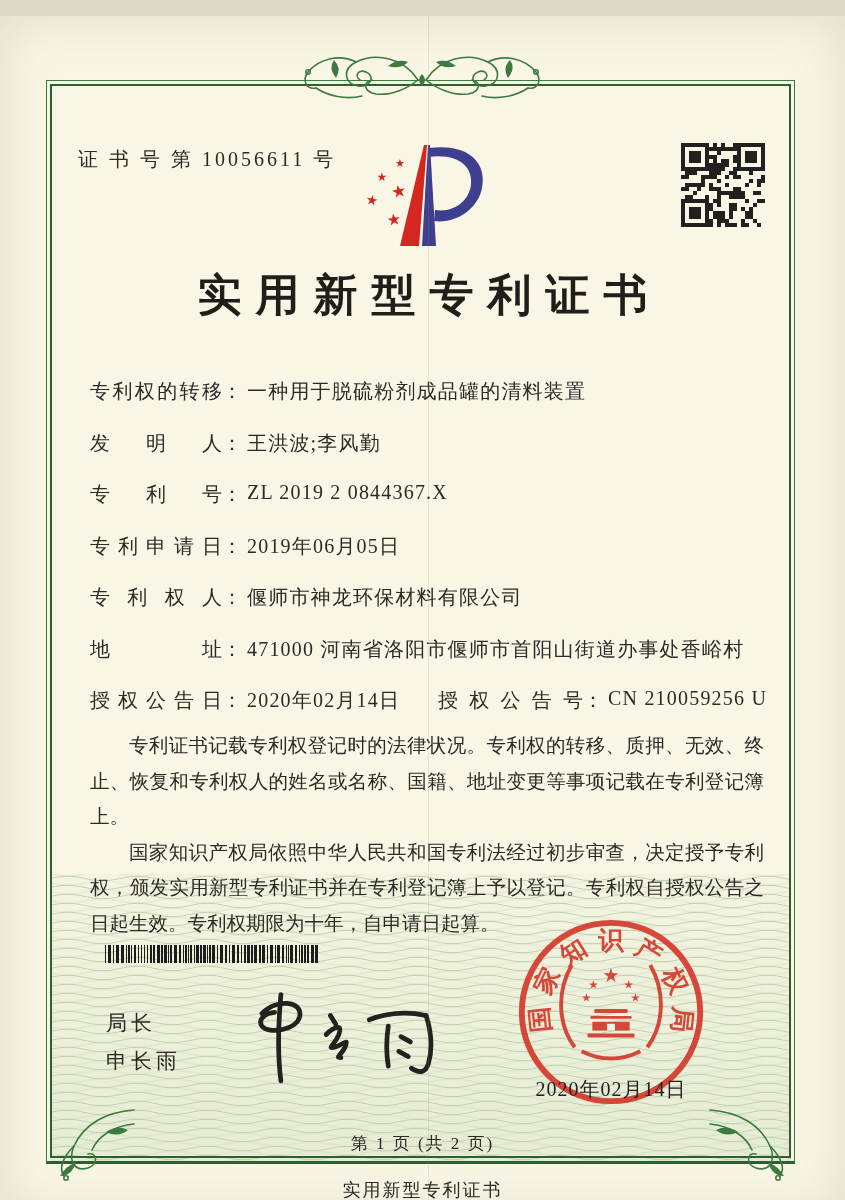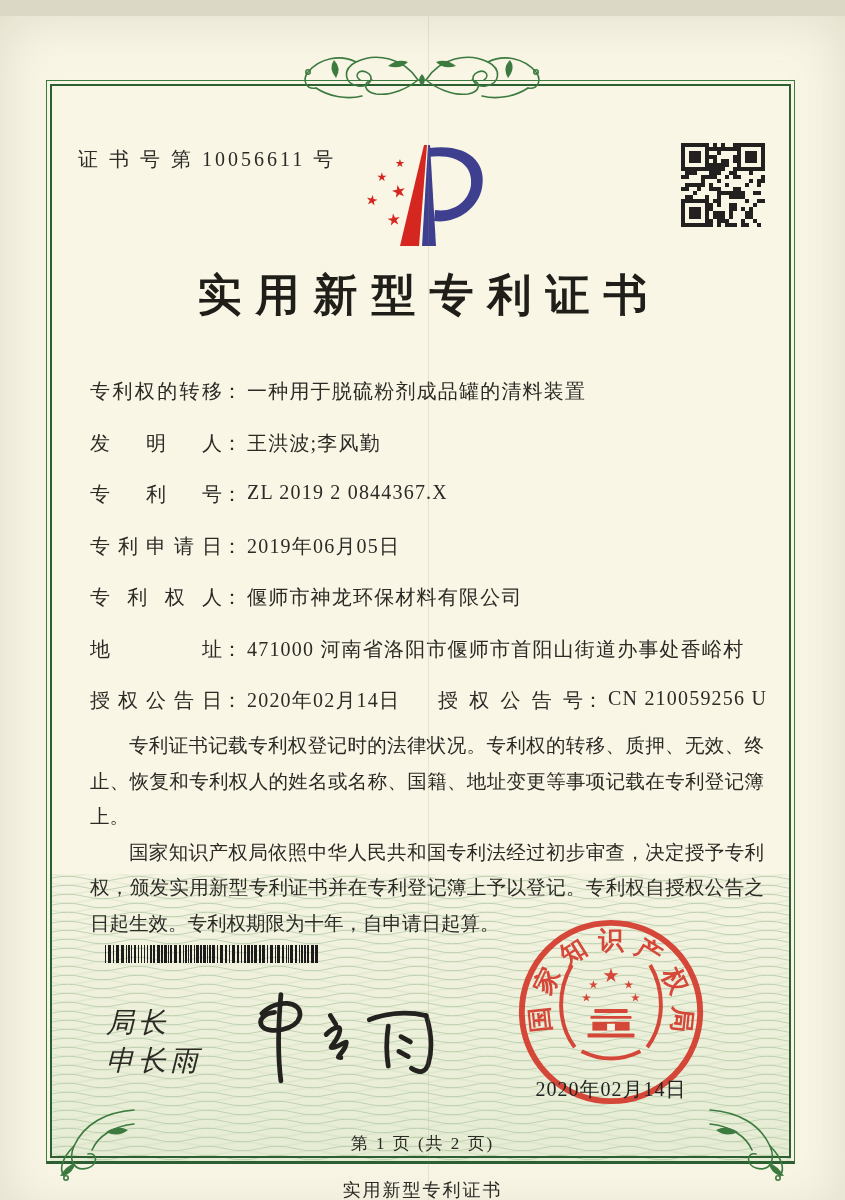--- a/index.html
+++ b/index.html
@@ -42,21 +42,21 @@
   .fvalue{flex:1;padding-left:5px;letter-spacing:1.2px;white-space:nowrap;}
   .grant{display:flex;height:51.5px;}
   .grant .g1{display:flex;width:348px;flex:none;}
   .grant .g2{display:flex;flex:1;}
   .flabel2{width:145px;flex:none;text-align:justify;text-align-last:justify;}
   .paras{position:absolute;left:90px;top:712px;width:674px;font-size:19.5px;
     line-height:35.5px;text-align:justify;}
   .paras p{margin:0;text-indent:2em;}
   .barcode{position:absolute;left:105px;top:929px;width:215px;height:18px;}
   .barcode div{position:absolute;top:0;height:100%;background:#1d1c1a;}
-  .officer{position:absolute;left:106px;top:988px;font-size:28px;letter-spacing:4px;line-height:38px;font-style:italic;}
+  .officer{position:absolute;left:106px;top:988px;font-size:21px;letter-spacing:4px;line-height:38px;}
   .sig{position:absolute;left:220px;top:968px;}
   .seal{position:absolute;left:513px;top:898px;}
   .seal svg text{font-family:"Liberation Serif",serif;font-weight:bold;}
   .sealdate{position:absolute;left:511px;top:1060px;width:200px;text-align:center;
     font-size:20px;letter-spacing:1px;color:#222;}
   .pageinfo{position:absolute;left:0;top:1116px;width:100%;text-align:center;font-size:17px;letter-spacing:2px;}
   .backnote{position:absolute;left:0;top:1162px;width:100%;text-align:center;font-size:18px;letter-spacing:2px;}
   .logo{position:absolute;left:332px;top:126px;}
   .qr{position:absolute;left:681px;top:127px;width:84px;height:84px;position:absolute;}
   .qr div{position:absolute;background:#23211f;width:4px;height:4px;}

